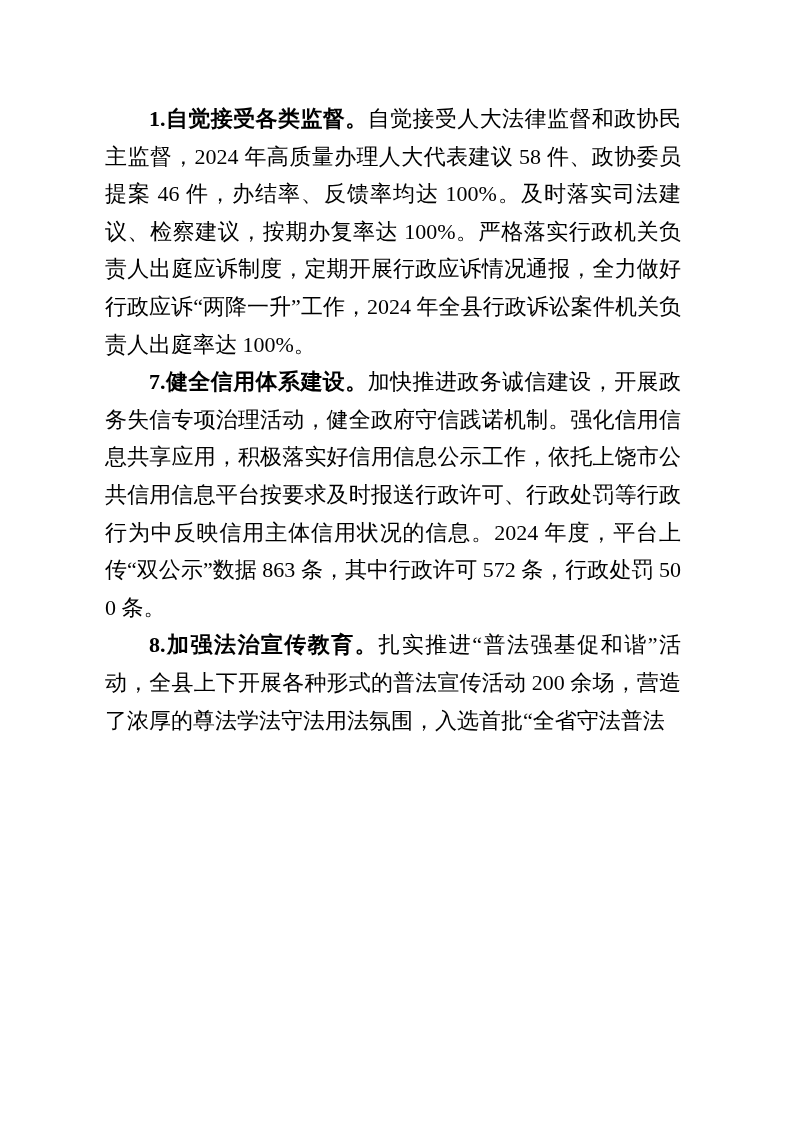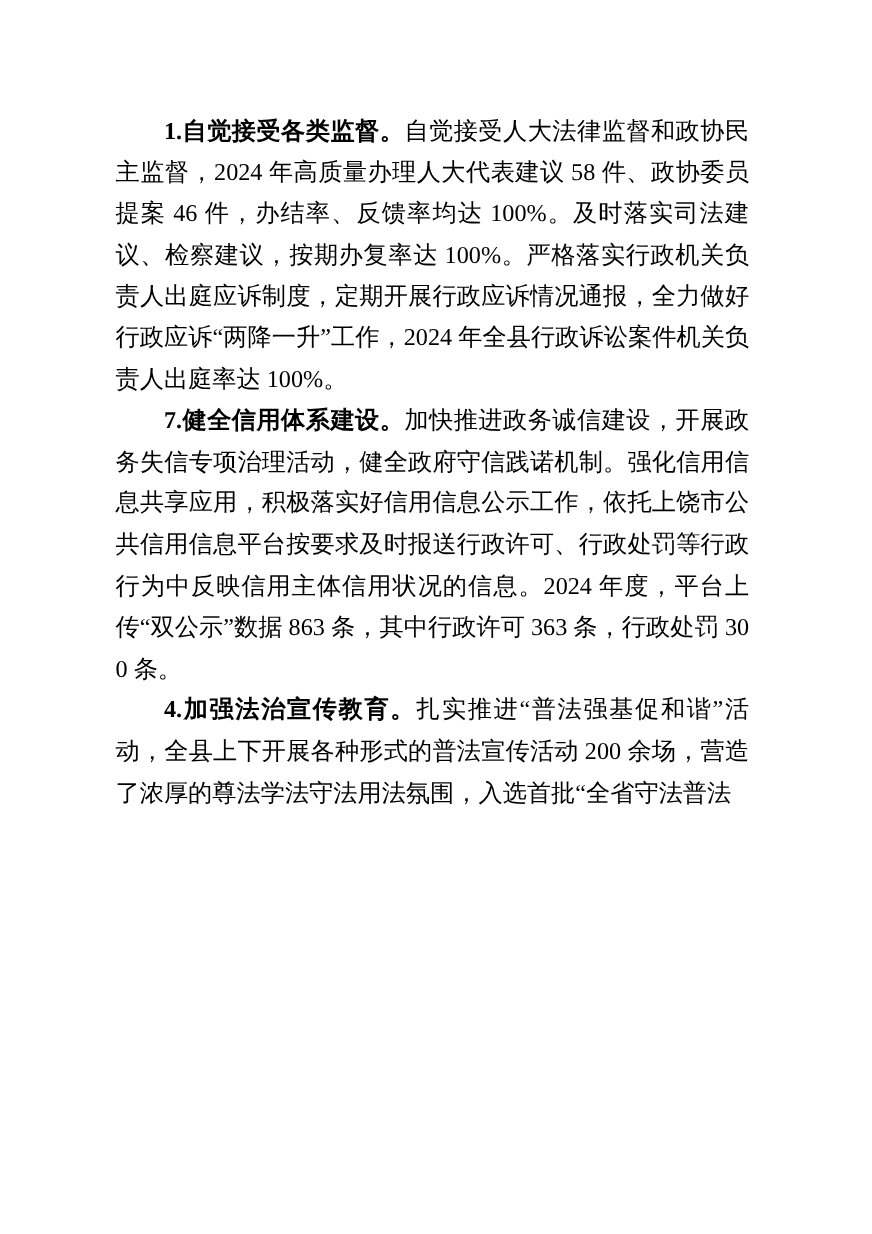--- a/index.html
+++ b/index.html
@@ -33,18 +33,18 @@
   .para.section-heading {
     font-weight: bold;
   }
 </style>
 </head>
 <body>
 
 <div class="page">
   <p class="para"><span class="lead">1.自觉接受各类监督。</span><span>自觉接受人大法律监督和政协民主监督，2024 年高质量办理人大代表建议 58 件、政协委员提案 46 件，办结率、反馈率均达 100%。及时落实司法建议、检察建议，按期办复率达 100%。严格落实行政机关负责人出庭应诉制度，定期开展行政应诉情况通报，全力做好行政应诉“两降一升”工作，2024 年全县行政诉讼案件机关负责人出庭率达 100%。</span></p>
 
-  <p class="para"><span class="lead">7.健全信用体系建设。</span><span>加快推进政务诚信建设，开展政务失信专项治理活动，健全政府守信践诺机制。强化信用信息共享应用，积极落实好信用信息公示工作，依托上饶市公共信用信息平台按要求及时报送行政许可、行政处罚等行政行为中反映信用主体信用状况的信息。2024 年度，平台上传“双公示”数据 863 条，其中行政许可 363 条，行政处罚 300 条。</span></p>
+  <p class="para"><span class="lead">7.健全信用体系建设。</span><span>加快推进政务诚信建设，开展政务失信专项治理活动，健全政府守信践诺机制。强化信用信息共享应用，积极落实好信用信息公示工作，依托上饶市公共信用信息平台按要求及时报送行政许可、行政处罚等行政行为中反映信用主体信用状况的信息。2024 年度，平台上传“双公示”数据 863 条，其中行政许可 572 条，行政处罚 500 条。</span></p>
 
 
 
-  <p class="para"><span class="lead">4.加强法治宣传教育。</span><span>扎实推进“普法强基促和谐”活动，全县上下开展各种形式的普法宣传活动 200 余场，营造了浓厚的尊法学法守法用法氛围，入选首批“全省守法普法</span></p>
+  <p class="para"><span class="lead">8.加强法治宣传教育。</span><span>扎实推进“普法强基促和谐”活动，全县上下开展各种形式的普法宣传活动 200 余场，营造了浓厚的尊法学法守法用法氛围，入选首批“全省守法普法</span></p>
 </div>
 
 </body></html>

